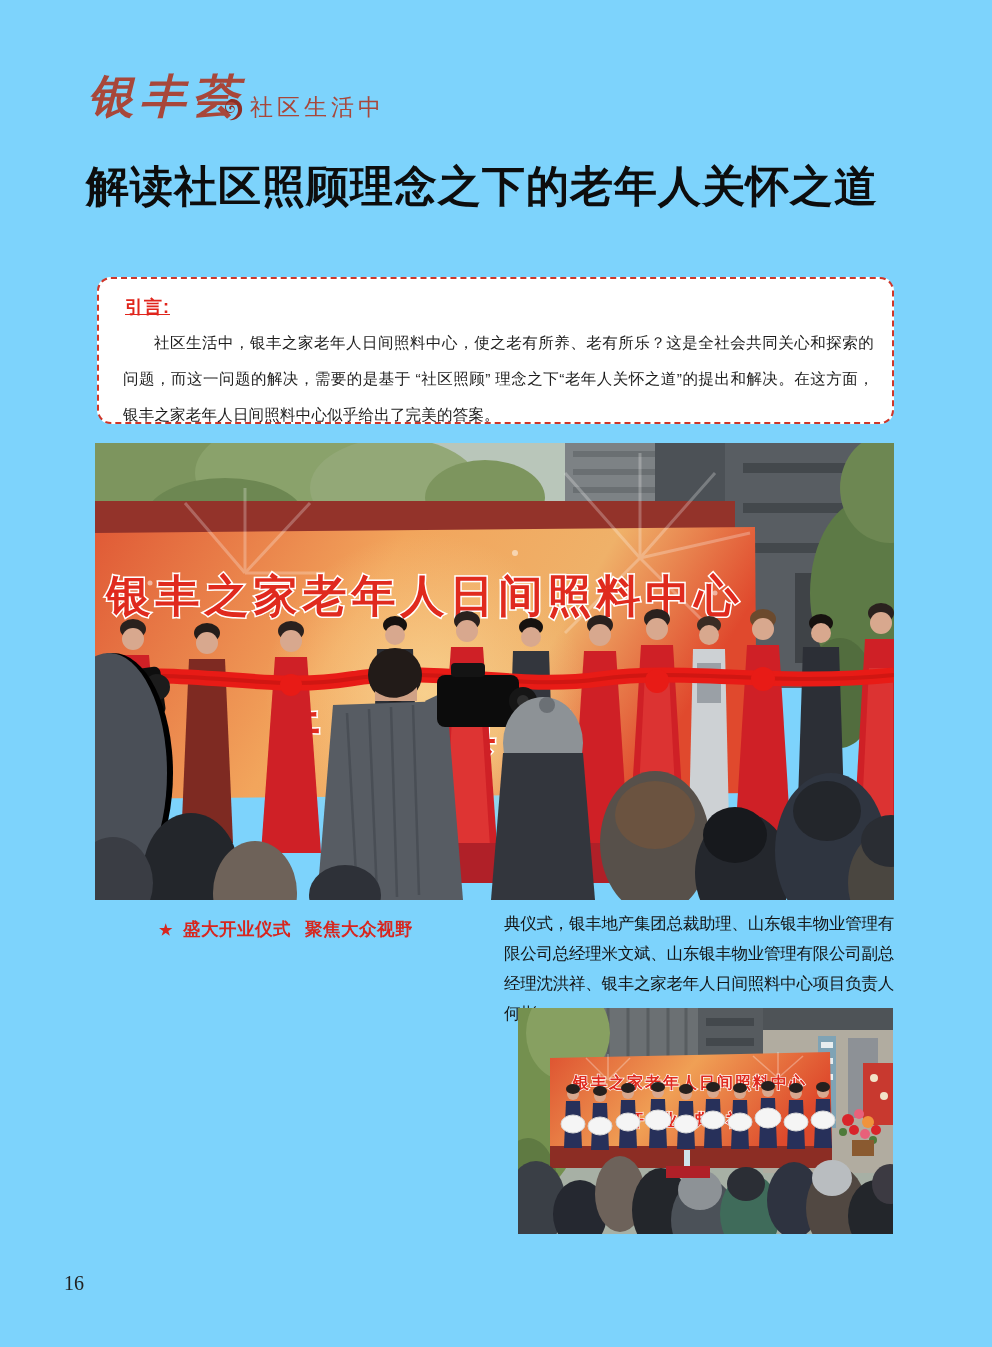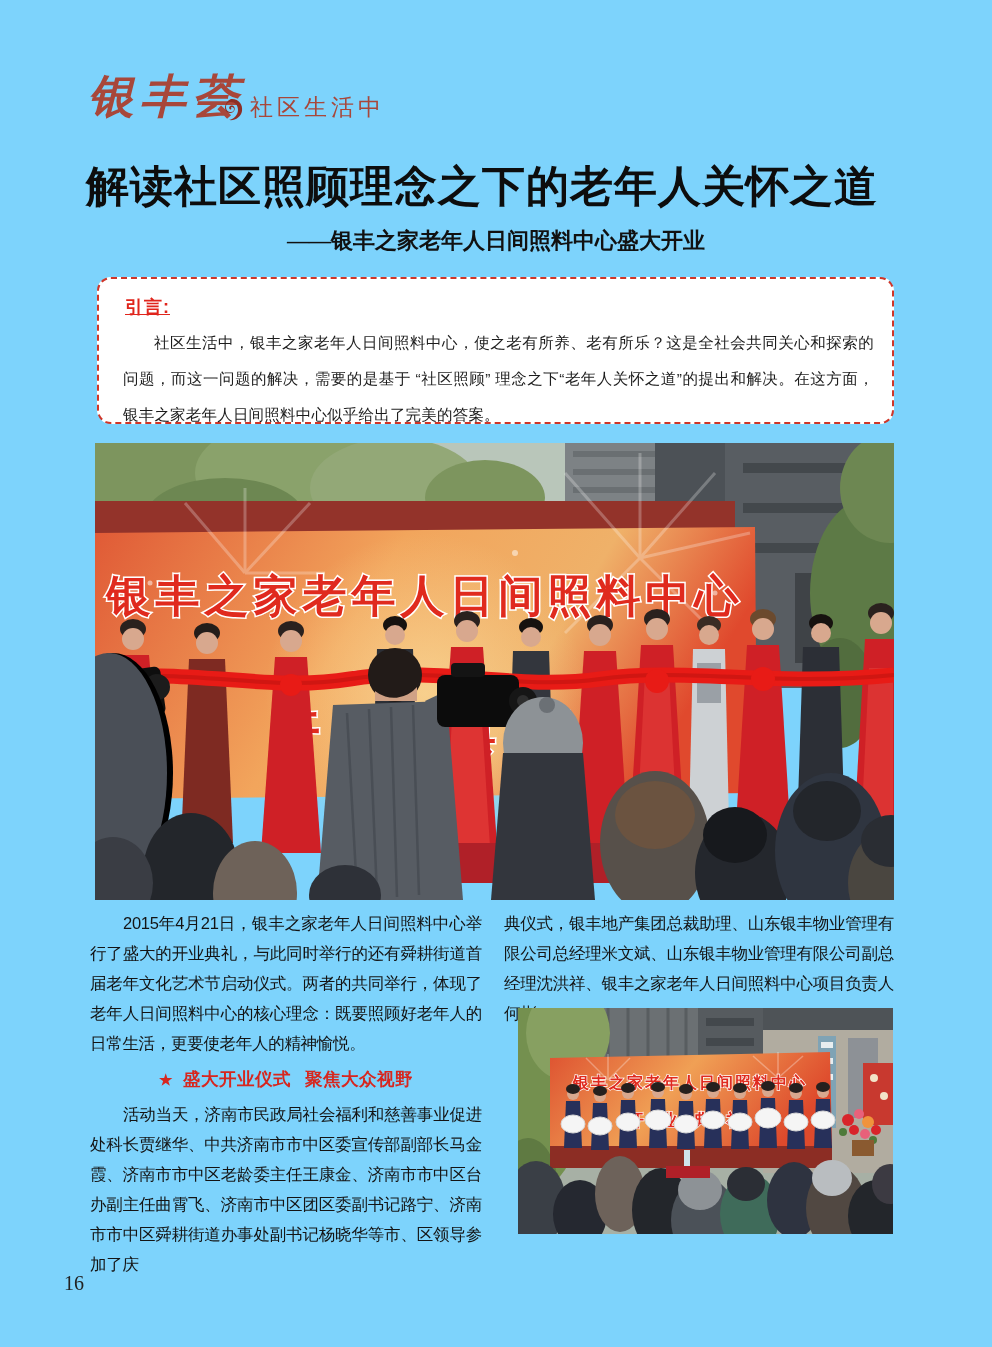--- a/index.html
+++ b/index.html
@@ -78,21 +78,20 @@
 
   <div class="brand-row">
     <span class="brand-script">银丰荟</span>
     <svg class="brand-swirl" width="28" height="28" viewBox="0 0 28 28">
       <path d="M14 3 C21 3 25 9 24 15 C23 21 17 25 11 24 C16 23 20 19 20 14 C20 9 17 6 13 6 C10 6 8 8 8 11 C8 14 10 16 13 16 C15 16 16 15 16 13 C16 12 15 11 14 11 C13.4 11 13 11.5 13 12 C13 12.4 13.3 12.7 13.6 12.7 C13.4 13.3 12.8 13.6 12.2 13.4 C11.3 13.1 10.9 12 11.3 11 C11.8 9.8 13.2 9.2 14.5 9.6 C16.3 10.2 17.2 12.2 16.5 14.1 C15.7 16.5 13 17.7 10.6 16.8 C7.6 15.7 6.2 12.3 7.4 9.3 C8.8 5.6 11.3 3 14 3 Z" fill="#8d2f26"></path>
     </svg>
     <span class="brand-tagline">社区生活中</span>
   </div>
 
   <h1 class="title">解读社区照顾理念之下的老年人关怀之道</h1>
-  <h2 class="subtitle">——银丰之家老年人日间照料中心盛大开业</h2>
 
   <section class="intro-box">
     <span class="intro-label">引言:</span>
     <p class="intro-text">社区生活中，银丰之家老年人日间照料中心，使之老有所养、老有所乐？这是全社会共同关心和探索的问题，而这一问题的解决，需要的是基于 “社区照顾” 理念之下“老年人关怀之道”的提出和解决。在这方面，银丰之家老年人日间照料中心似乎给出了完美的答案。</p>
   </section>
 
   <figure class="photo-main">
     <svg width="799" height="457" viewBox="0 0 799 457">
       <defs>
         <linearGradient id="m-banner" x1="0" y1="0" x2="1" y2="0.25">
@@ -283,23 +282,21 @@
         <ellipse cx="732" cy="368" rx="34" ry="30" fill="#23262b"></ellipse>
         <ellipse cx="799" cy="440" rx="46" ry="56" fill="#4a4640"></ellipse>
         <ellipse cx="796" cy="398" rx="30" ry="26" fill="#2a2d33"></ellipse>
         <ellipse cx="18" cy="440" rx="40" ry="46" fill="#3a3d44"></ellipse>
         <ellipse cx="250" cy="452" rx="36" ry="30" fill="#2e3138"></ellipse>
       </g>
     </svg>
   </figure>
 
   <div class="col col-left">
-    <p class="indent">2015年4月21日，银丰之家老年人日间照料中心举行了盛大的开业典礼，与此同时举行的还有舜耕街道首届老年文化艺术节启动仪式。两者的共同举行，体现了老年人日间照料中心的核心理念：既要照顾好老年人的日常生活，更要使老年人的精神愉悦。</p>
     <h3 class="section-heading"><span class="star">★</span><span>盛大开业仪式</span><span class="gap"></span><span>聚焦大众视野</span></h3>
-    <p class="indent">活动当天，济南市民政局社会福利和慈善事业促进处科长贾继华、中共济南市市中区委宣传部副部长马金霞、济南市市中区老龄委主任王康金、济南市市中区台办副主任曲霄飞、济南市中区团区委副书记路宁、济南市市中区舜耕街道办事处副书记杨晓华等市、区领导参加了庆</p>
   </div>
 
   <div class="col col-right">
     <p>典仪式，银丰地产集团总裁助理、山东银丰物业管理有限公司总经理米文斌、山东银丰物业管理有限公司副总经理沈洪祥、银丰之家老年人日间照料中心项目负责人何彬</p>
   </div>
 
   <figure class="photo-secondary">
     <svg width="375" height="226" viewBox="0 0 375 226">
       <defs>
         <linearGradient id="s-banner" x1="0" y1="0" x2="1" y2="0.3">

